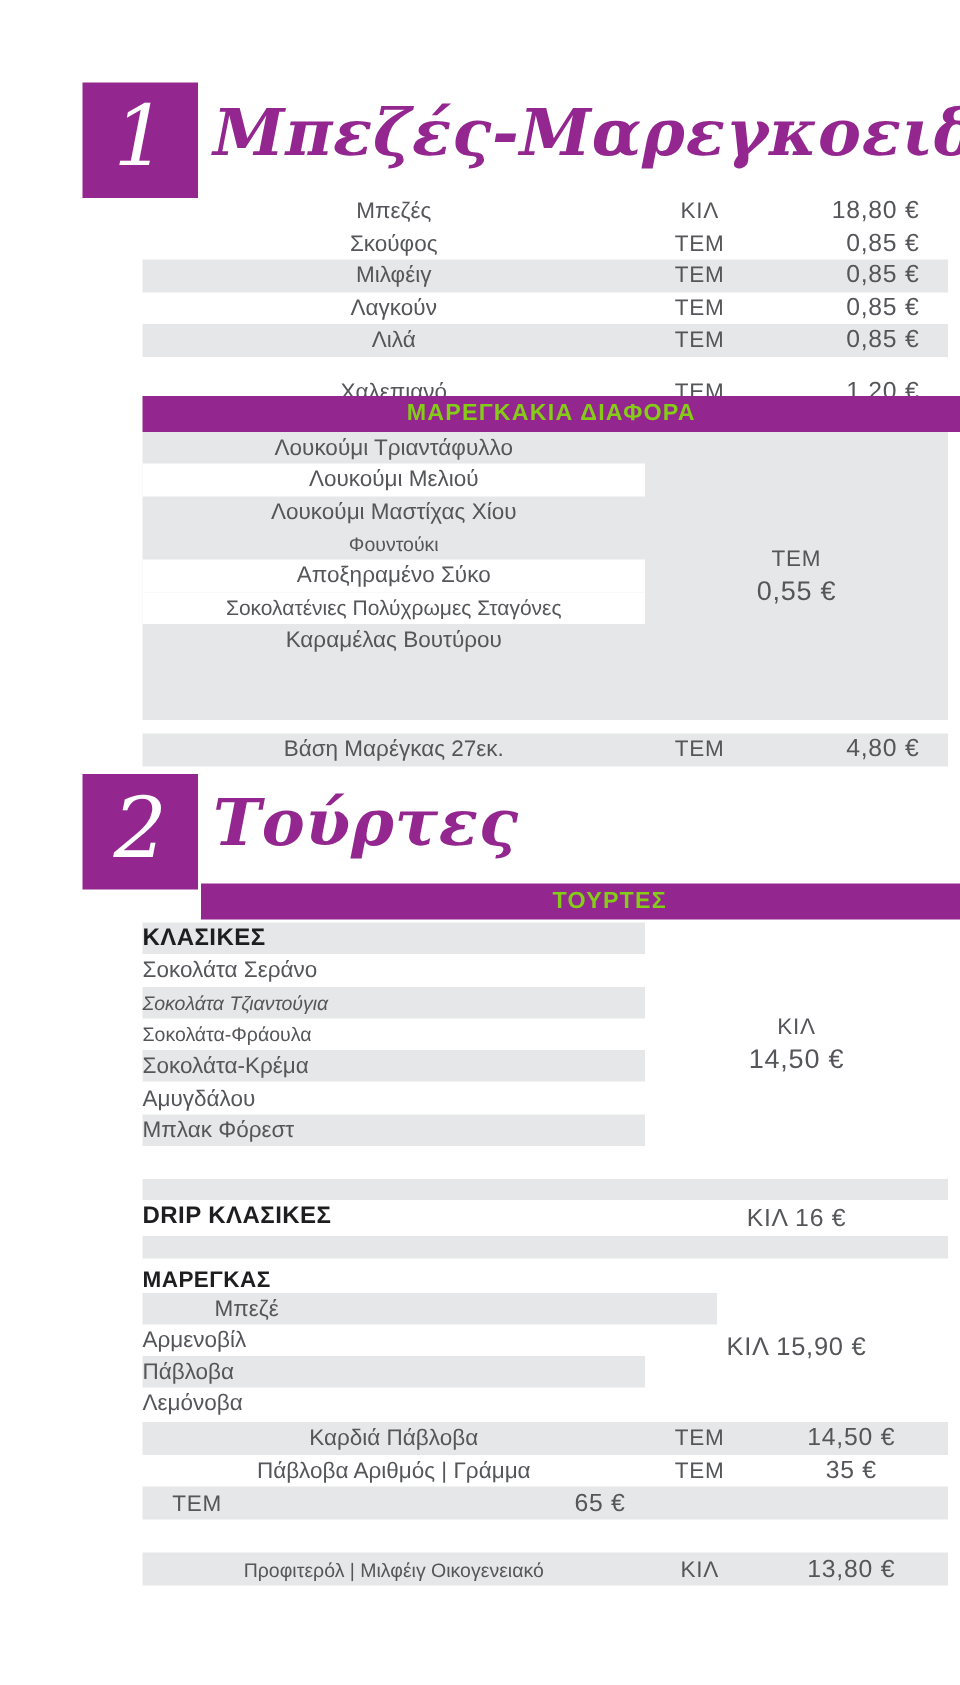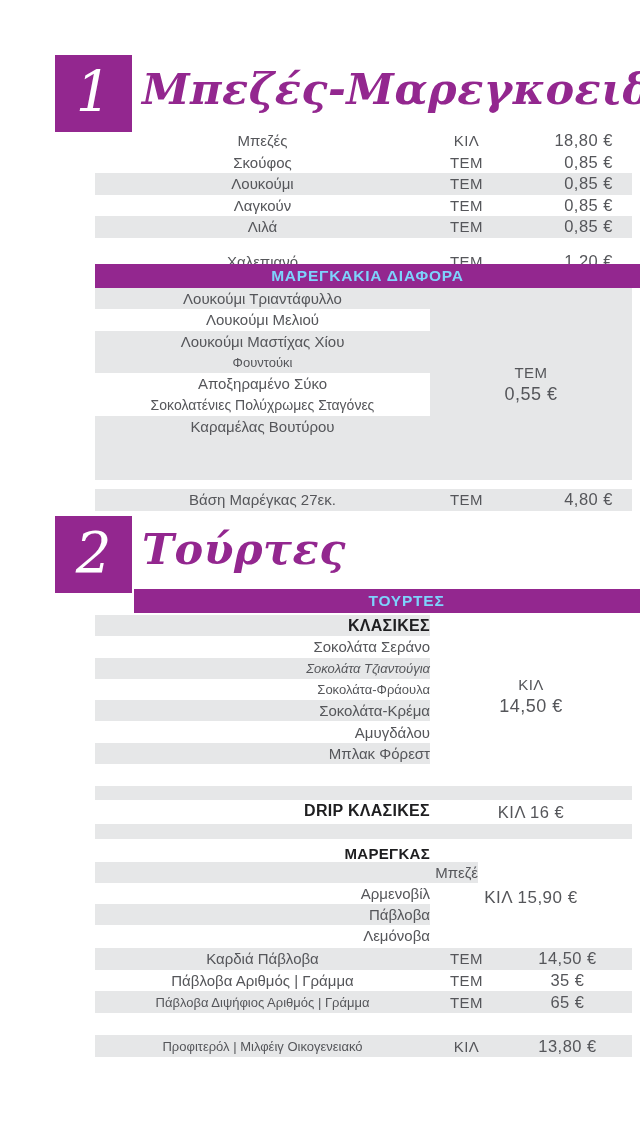--- a/index.html
+++ b/index.html
@@ -11,21 +11,21 @@
           display:flex;align-items:center;justify-content:center;}
   .square span{color:#fff;font-family:"DejaVu Serif",serif;font-style:italic;
                font-size:56px;line-height:1;transform:translateY(-2px);}
   .script-title{position:absolute;left:142px;margin:0;color:#93278F;
                 font-family:"DejaVu Serif",serif;font-style:italic;font-weight:bold;
                 font-size:43px;line-height:1;letter-spacing:0.5px;white-space:nowrap;}
 
   
   .bar{position:absolute;left:95px;width:545px;height:24px;background:#93278F;
        display:flex;align-items:center;justify-content:center;}
-  .bar span{color:#7dd3fc;font-weight:bold;font-size:15.5px;letter-spacing:0.8px;}
+  .bar span{color:#84cc16;font-weight:bold;font-size:15.5px;letter-spacing:0.8px;}
 
   
   .prow{position:absolute;left:95px;width:537px;height:21.5px;display:flex;align-items:center;}
   .prow.gray{background:#E6E7E8;}
   .pname{width:335px;text-align:center;font-size:15px;}
   .punit{width:73px;text-align:center;font-size:15px;letter-spacing:0.5px;}
   .pprice{flex:1;text-align:center;font-size:16.5px;letter-spacing:0.5px;}
   .pprice.right{text-align:right;padding-right:19px;box-sizing:border-box;}
   .sm{font-size:13px !important;}
 
@@ -33,21 +33,21 @@
   .mblock{position:absolute;left:95px;top:288px;width:537px;height:192px;background:#E6E7E8;}
   .mitem{width:335px;height:21.33px;display:flex;align-items:center;justify-content:center;
          font-size:15px;}
   .mitem.w{background:#ffffff;}
   .gprice{position:absolute;left:335px;top:0;width:202px;height:100%;
           display:flex;flex-direction:column;align-items:center;justify-content:center;gap:3px;}
   .gprice .u{font-size:15px;letter-spacing:0.5px;}
   .gprice .p{font-size:18px;letter-spacing:0.5px;}
 
   
-  .srow{position:absolute;left:95px;width:335px;display:flex;align-items:center;justify-content:flex-end;}
+  .srow{position:absolute;left:95px;width:335px;display:flex;align-items:center;justify-content:flex-start;}
   .srow.g{background:#E6E7E8;}
   .srow .t{font-size:15px;}
   .subhead{font-weight:bold;color:#1E1E20;font-size:16px;letter-spacing:0.3px;}
   .floatprice{position:absolute;left:430px;width:202px;text-align:center;letter-spacing:0.5px;}
   .spacer{position:absolute;left:95px;width:537px;background:#E6E7E8;}
 </style>
 </head>
 <body>
 
 <div class="page">
@@ -61,21 +61,21 @@
     <span class="pname">Μπεζές</span>
     <span class="punit">ΚΙΛ</span>
     <span class="pprice right">18,80 €</span>
   </div>
   <div class="prow" style="top:151.5px;">
     <span class="pname">Σκούφος</span>
     <span class="punit">ΤΕΜ</span>
     <span class="pprice right">0,85 €</span>
   </div>
   <div class="prow gray" style="top:173px;">
-    <span class="pname">Λουκούμι</span>
+    <span class="pname">Μιλφέιγ</span>
     <span class="punit">ΤΕΜ</span>
     <span class="pprice right">0,85 €</span>
   </div>
   <div class="prow" style="top:194.5px;">
     <span class="pname">Λαγκούν</span>
     <span class="punit">ΤΕΜ</span>
     <span class="pprice right">0,85 €</span>
   </div>
   <div class="prow gray" style="top:216px;">
     <span class="pname">Λιλά</span>
@@ -190,21 +190,20 @@
     <span class="pname">Καρδιά Πάβλοβα</span>
     <span class="punit">ΤΕΜ</span>
     <span class="pprice">14,50 €</span>
   </div>
   <div class="prow" style="top:969.7px;height:21.7px;">
     <span class="pname">Πάβλοβα Αριθμός | Γράμμα</span>
     <span class="punit">ΤΕΜ</span>
     <span class="pprice">35 €</span>
   </div>
   <div class="prow gray" style="top:991.4px;height:21.7px;">
-    <span class="pname sm">Πάβλοβα Διψήφιος Αριθμός | Γράμμα</span>
     <span class="punit">ΤΕΜ</span>
     <span class="pprice">65 €</span>
   </div>
 
   <div class="prow gray" style="top:1035px;height:22px;">
     <span class="pname sm">Προφιτερόλ | Μιλφέιγ Οικογενειακό</span>
     <span class="punit">ΚΙΛ</span>
     <span class="pprice">13,80 €</span>
   </div>
 

